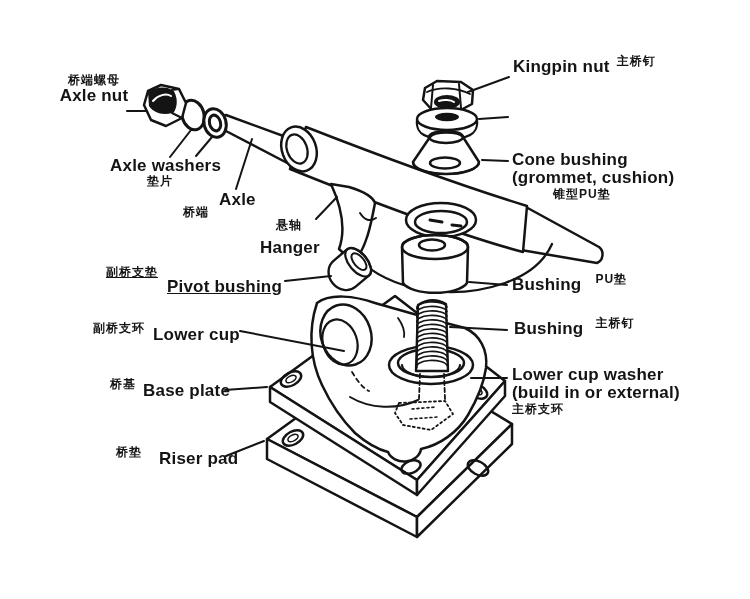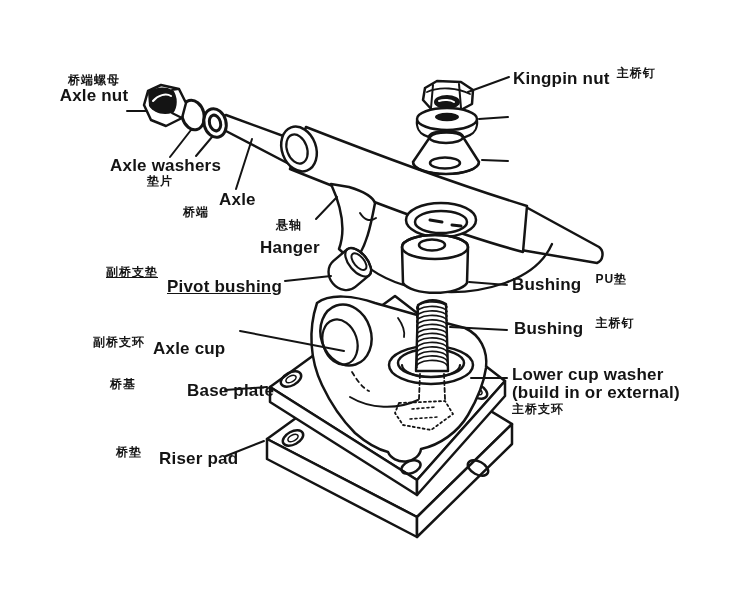--- a/index.html
+++ b/index.html
@@ -164,41 +164,46 @@
   <div class="lbl col center" style="left:260px;top:219px;width:58px;gap:7px;">
     <span class="cn">悬轴</span>
     <span class="en">Hanger</span>
   </div>
 
   <div class="lbl row" style="left:106px;top:266px;text-decoration:underline;">
     <span class="cn">副桥支垫</span>
     <span class="en" style="margin:12px 0 0 9px;">Pivot bushing</span>
   </div>
 
-  <div class="lbl row" style="left:93px;top:336px;">
+  <div class="lbl row" style="left:93px;top:322px;">
     <span class="cn">副桥支环</span>
-    <span class="en" style="margin:4px 0 0 8px;">Axle cup</span>
-  </div>
-
-  <div class="lbl row" style="left:110px;top:378px;gap:44px;">
+    <span class="en" style="margin:4px 0 0 8px;">Lower cup</span>
+  </div>
+
+  <div class="lbl row" style="left:110px;top:378px;">
     <span class="cn">桥基</span>
     <span class="en" style="margin:4px 0 0 7px;">Base plate</span>
   </div>
 
   <div class="lbl row" style="left:116px;top:446px;">
     <span class="cn">桥垫</span>
     <span class="en" style="margin:4px 0 0 17px;">Riser pad</span>
   </div>
 
-  <div class="lbl row" style="left:513px;top:70px;">
+  <div class="lbl row" style="left:513px;top:58px;">
     <span class="en">Kingpin nut</span>
     <span class="cn" style="margin:-3px 0 0 7px;">主桥钉</span>
   </div>
 
 
+  <div class="lbl col" style="left:512px;top:151px;">
+    <span class="en">Cone bushing</span>
+    <span class="en">(grommet, cushion)</span>
+    <span class="cn" style="margin-left:41px;">锥型PU垫</span>
+  </div>
 
   <div class="lbl row" style="left:512px;top:276px;">
     <span class="en">Bushing</span>
     <span class="cn" style="margin:-3px 0 0 14px;">PU垫</span>
   </div>
 
   <div class="lbl row" style="left:514px;top:320px;">
     <span class="en">Bushing</span>
     <span class="cn" style="margin:-3px 0 0 12px;">主桥钉</span>
   </div>

